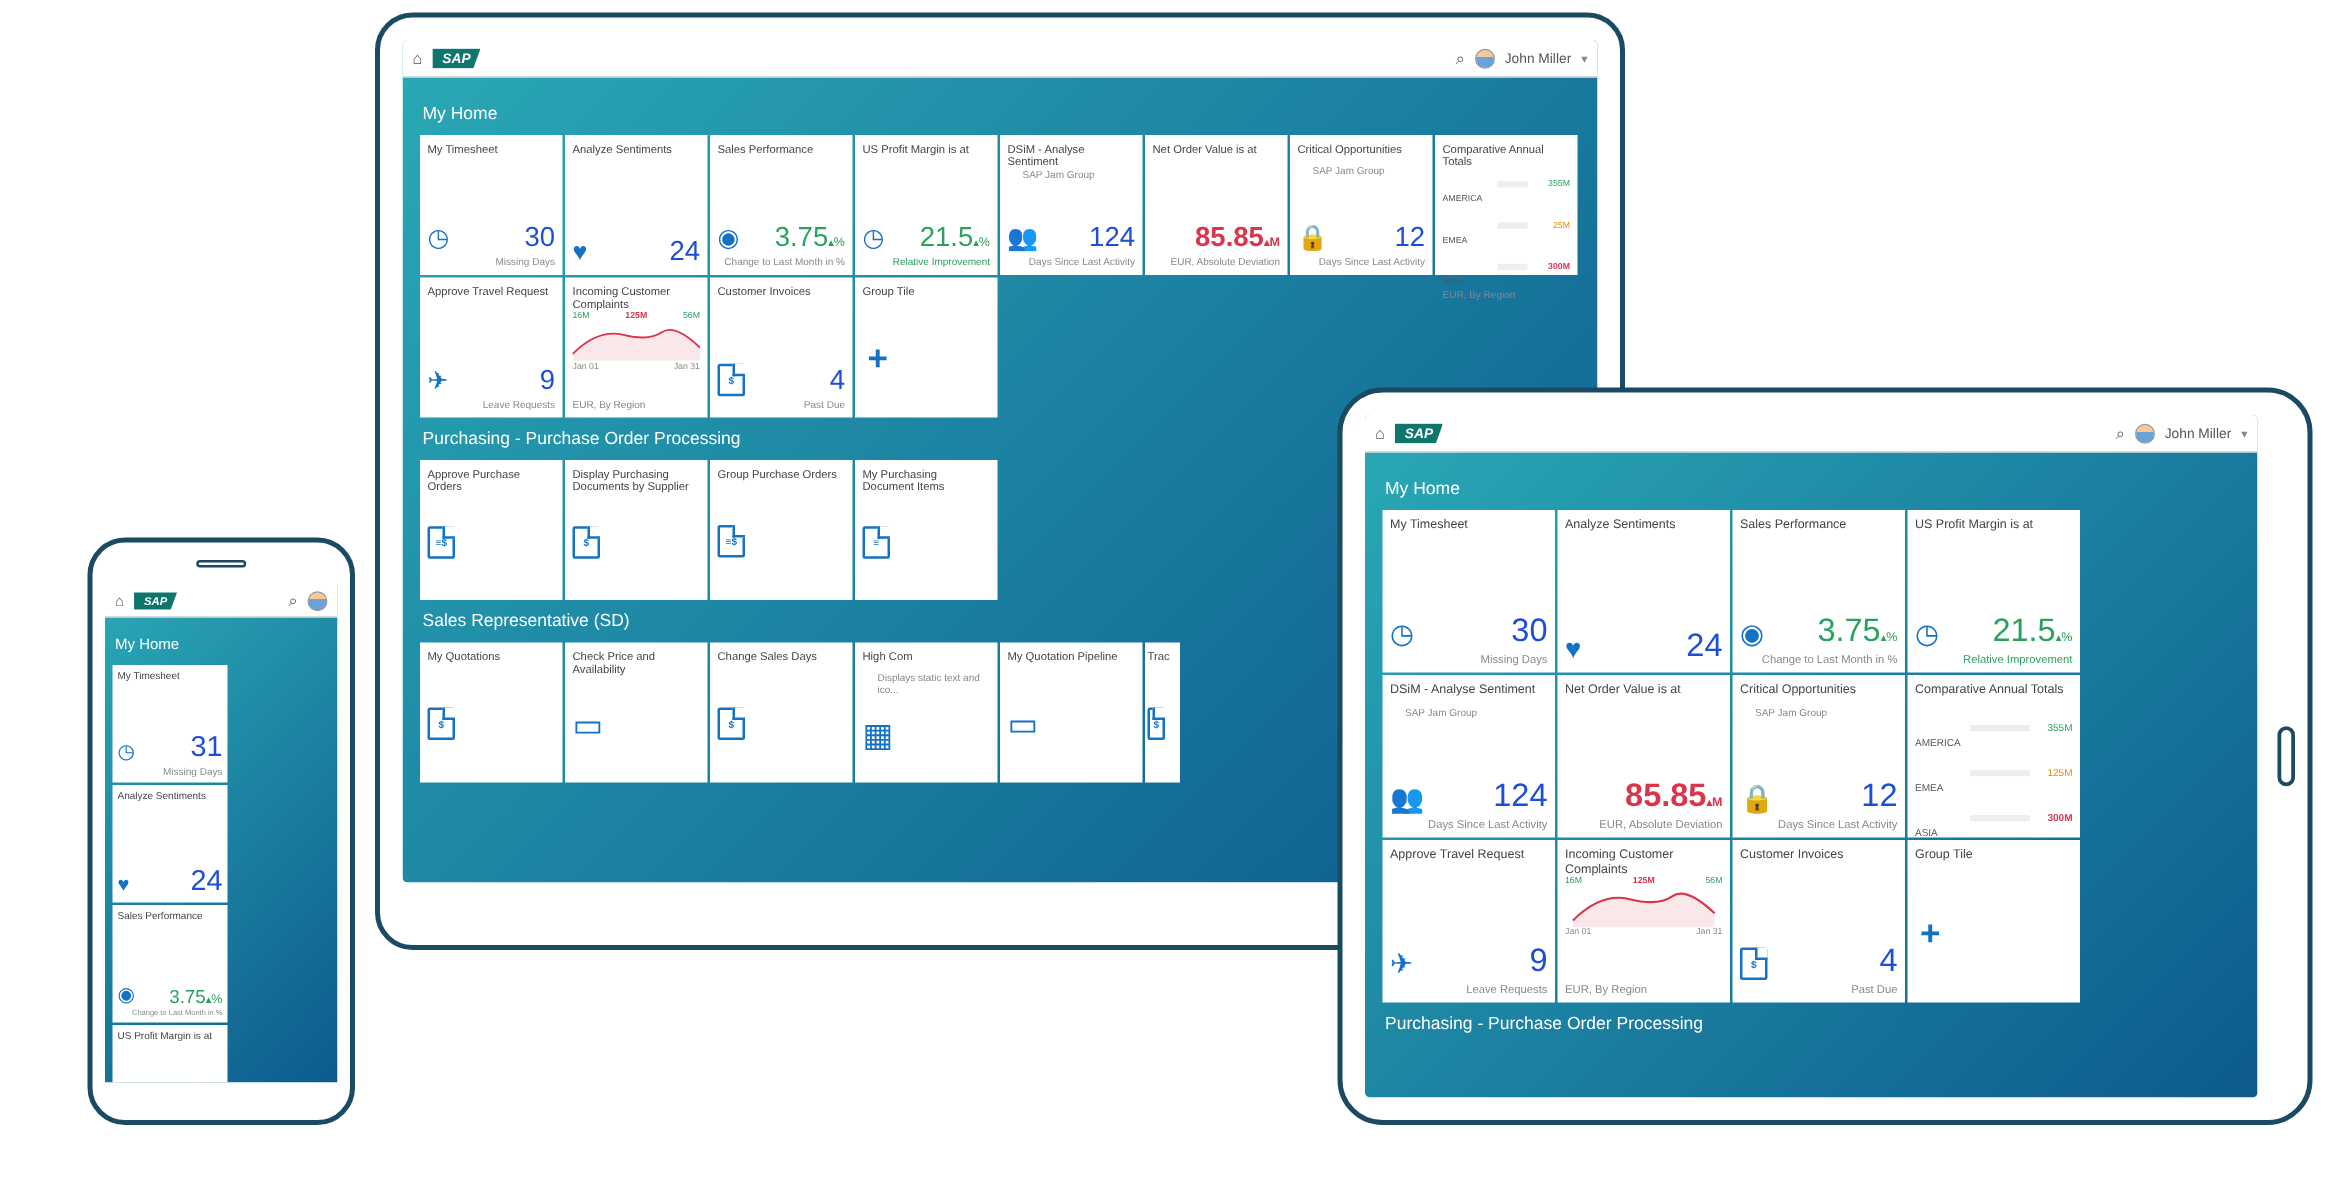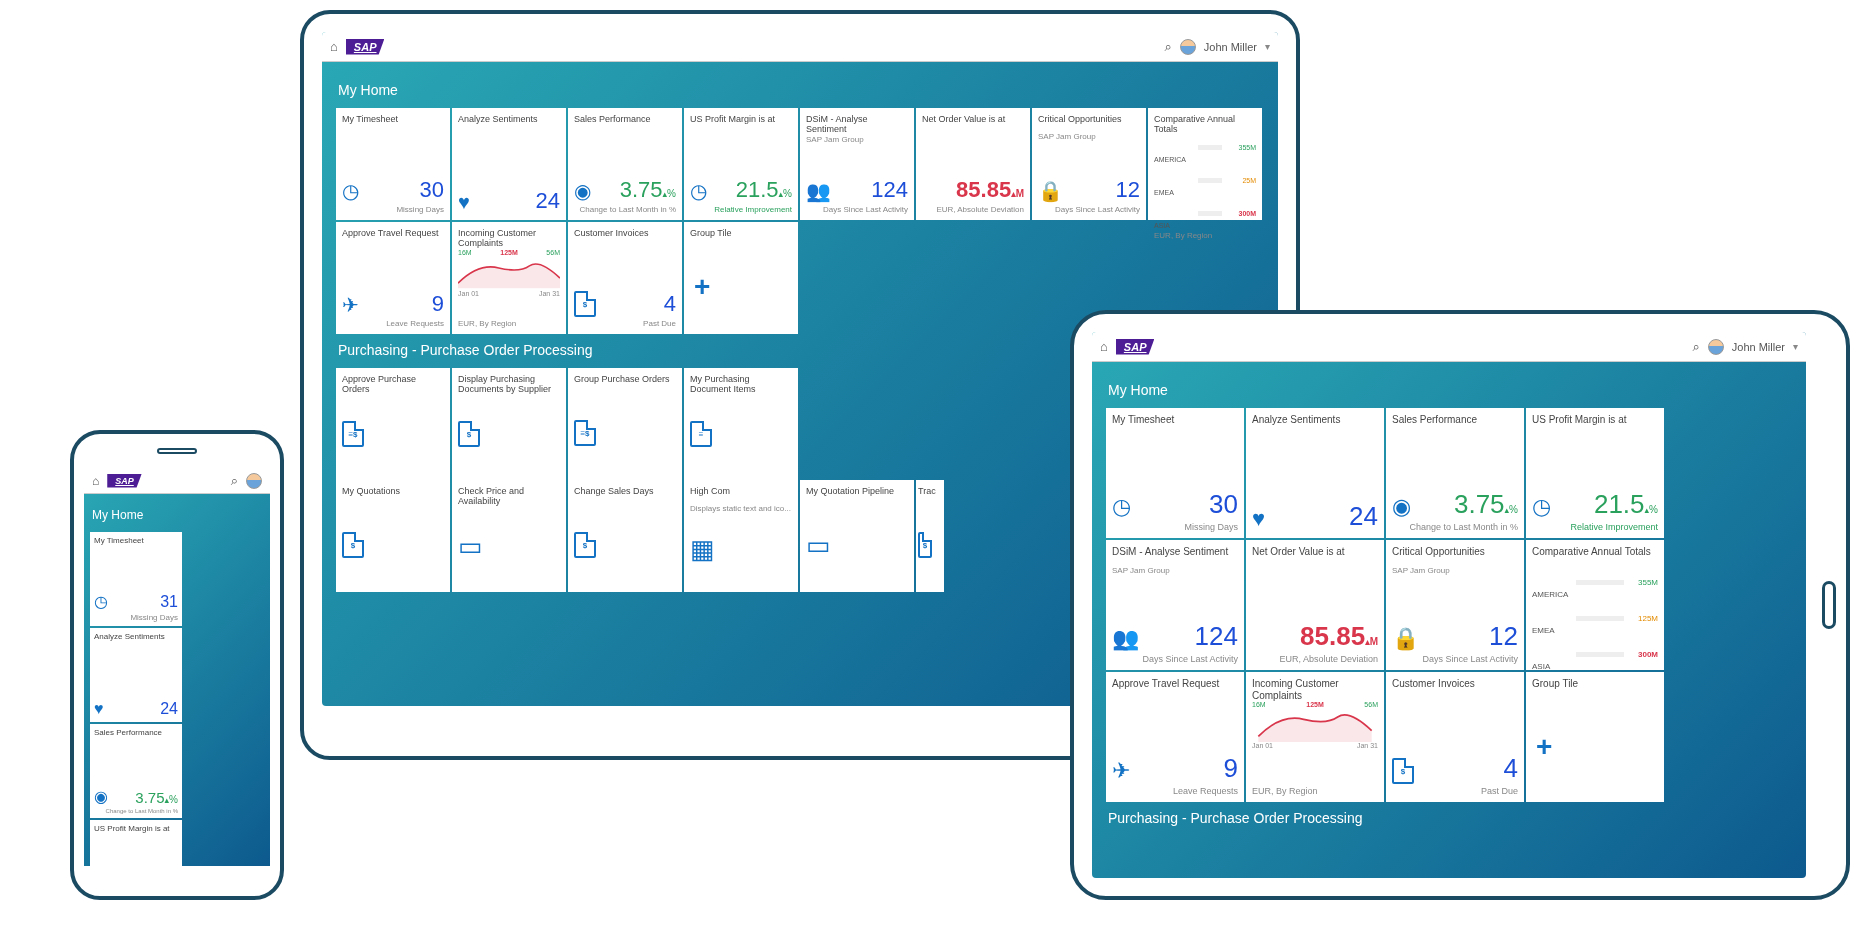--- a/index.html
+++ b/index.html
@@ -17,44 +17,44 @@
   
   .phone { position:absolute; top:430px; left:70px; width:214px; height:470px; border:4px solid #1B4A63; border-radius:30px; background:#fff; z-index:3; }
   .phone-screen { position:absolute; top:34px; left:10px; right:10px; bottom:30px; overflow:hidden; }
   .phone-speaker { position:absolute; top:14px; left:50%; transform:translateX(-50%); width:40px; height:6px; border:2px solid #1B4A63; border-radius:3px; }
 
   
   .app { width:100%; height:100%; background:linear-gradient(135deg,#2AA9B5 0%, #0D5A8E 100%); display:flex; flex-direction:column; }
   .topbar { height:30px; background:#fff; display:flex; align-items:center; padding:0 8px; gap:8px; font-size:11px; color:#555; border-bottom:1px solid #ccc; }
   .phone .topbar { height:26px; }
   .topbar .spacer { flex:1; }
-  .sap-logo { background:#4c1d95; color:#fff; font-weight:bold; padding:2px 8px; clip-path:polygon(0 0,100% 0,85% 100%,0 100%); font-size:11px; font-style:italic;text-decoration:underline; }
+  .sap-logo { background:#0f766e; color:#fff; font-weight:bold; padding:2px 8px; clip-path:polygon(0 0,100% 0,85% 100%,0 100%); font-size:11px; font-style:italic; }
   .avatar { width:16px; height:16px; border-radius:50%; background:linear-gradient(#f5c99b 40%,#6aa3d9 40%); border:1px solid #999; }
   .chev { font-size:10px; color:#888; }
   .searchglass { font-size:13px; color:#555; }
 
   .content { flex:1; padding:12px 14px; overflow:hidden; }
   .section-title { color:#fff; font-size:14px; margin:8px 0 10px 2px; }
   .phone .section-title { font-size:12px; }
 
   .tilewrap { display:flex; flex-wrap:wrap; gap:2px; }
   .tile { background:#fff; width:114px; height:112px; padding:6px; display:flex; flex-direction:column; font-size:9px; color:#666; position:relative;justify-content:space-between; }
   .tile.cut { width:28px; padding:6px 2px; }
   .tablet .tile { width:138px; height:130px; font-size:10px; }
   .phone .tile { width:92px; height:94px; font-size:8px; padding:4px; }
 
   .t-title { color:#444; line-height:1.15; min-height:2em; }
-  .t-sub { color:#888; font-size:8px; }
+  .t-sub { color:#888; font-size:8px;margin-left:12px; }
   .t-body { flex:1; display:flex; align-items:flex-end; justify-content:space-between; }
   .t-foot { color:#888; font-size:8px; text-align:right; margin-top:2px; }
   .tablet .t-foot { font-size:9px; }
 
   .bignum { font-size:22px; color:#1d4ed8; font-weight:300; }
   .tablet .bignum { font-size:26px; }
-  .phone .bignum { font-size:16px; }
+  .phone .bignum { font-size:23px; }
   .green { color:#2AA15D; }
   .red { color:#D9364C;font-weight:bold; }
   .icon { color:#1472C4; font-size:20px; }
   .tablet .icon { font-size:22px; }
   .phone .icon { font-size:16px; }
   .icon-only { flex:1; display:flex; align-items:center; justify-content:flex-start; }
   .icon-only .icon { font-size:26px; }
 
   .up { font-size:9px; }
   .pct { font-size:10px; }
@@ -250,20 +250,21 @@
               </div>
             </div>
           <div class="tile">
               <div class="t-title">My Purchasing Document Items</div>
               <div class="icon-only">
                 <span class="docicon">≡</span>
               </div>
             </div>
         </div>
 
+        <div class="section-title">Sales Representative (SD)</div>
         <div class="tilewrap">
           <div class="tile">
               <div class="t-title">My Quotations</div>
               <div class="icon-only">
                 <span class="docicon">$</span>
               </div>
             </div>
           <div class="tile">
               <div class="t-title">Check Price and Availability</div>
               <div class="icon-only">

